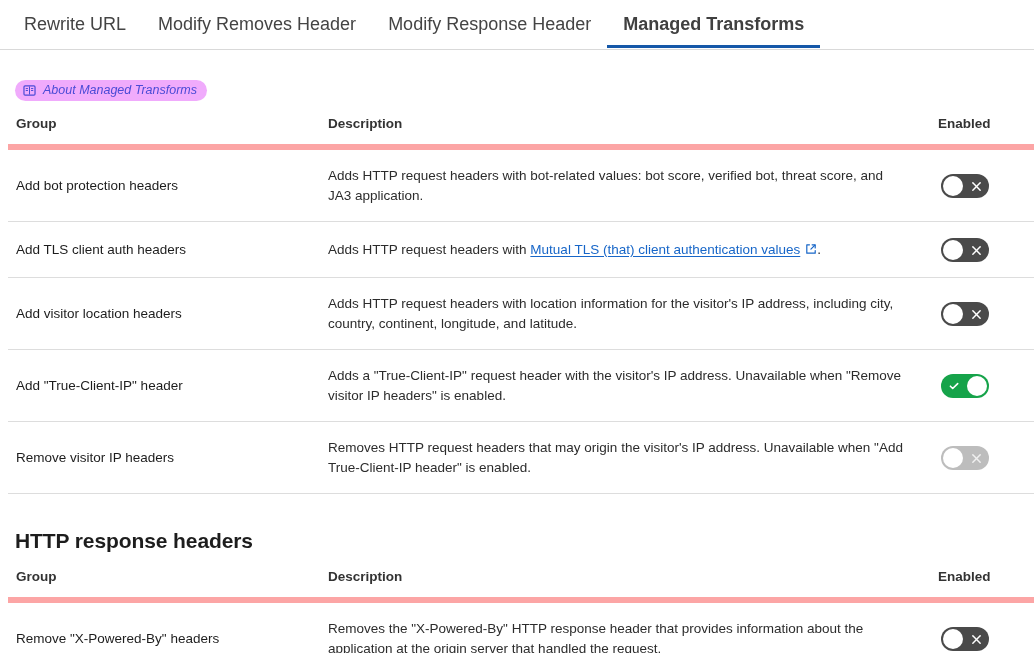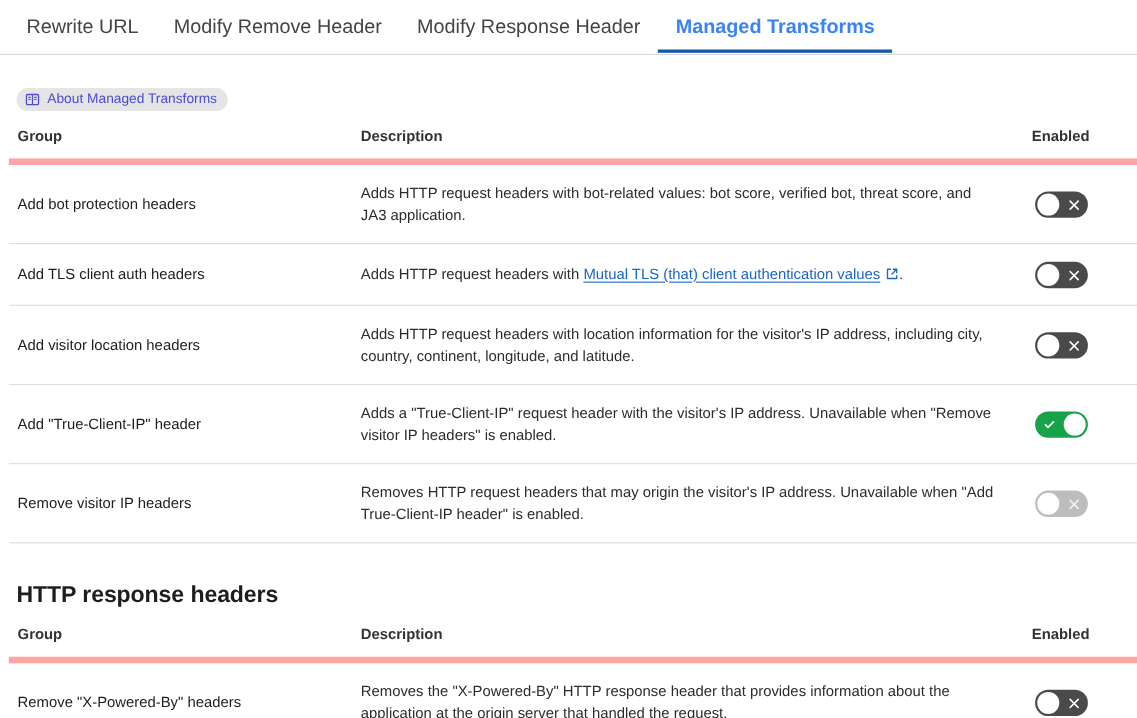--- a/index.html
+++ b/index.html
@@ -33,21 +33,21 @@
     font-size: 18px;
     line-height: 20px;
     color: #444444;
     white-space: nowrap;
     cursor: pointer;
     background: transparent;
     border: none;
     font-family: "Liberation Sans", sans-serif;
   }
   .tab.active {
-    color: #3b82f6;
+    color: #404040;
     font-weight: bold;
   }
   .tab.active::after {
     content: "";
     position: absolute;
     left: 0; right: 0; bottom: 0;
     height: 3px;
     background: #1558a8;
     z-index: 2;
   }
@@ -74,28 +74,29 @@
     line-height: 26px;
     font-weight: bold;
     color: #1d1d1d;
     letter-spacing: -0.1px;
   }
 
   .doc-badge {
     display: inline-flex;
     align-items: center;
     gap: 7px;
-    background: #e5e5e5;
+    background: #f0abfc;
     border-radius: 11px;
     padding: 3px 10px 3px 8px;
     color: #4b4bd6;
     font-size: 12.5px;
     line-height: 15px;
     cursor: pointer;
     text-decoration: none;
+    font-style: italic;
   }
   .doc-badge svg { display: block; }
 
   
   table {
     width: 100%;
     border-collapse: collapse;
     table-layout: fixed;
   }
   thead th {
@@ -180,21 +181,21 @@
     background: #bdbdbd;
     cursor: default;
   }
   .toggle.disabled .mark { color: #f0f0f0; }
 </style>
 </head>
 <body>
 
 <div class="tabbar">
   <button class="tab">Rewrite URL</button>
-  <button class="tab">Modify Remove Header</button>
+  <button class="tab">Modify Removes Header</button>
   <button class="tab">Modify Response Header</button>
   <button class="tab active">Managed Transforms</button>
 </div>
 
 <div class="page">
 
   <div class="section">
     <div class="section-head">
       <a class="doc-badge">
         <span>

